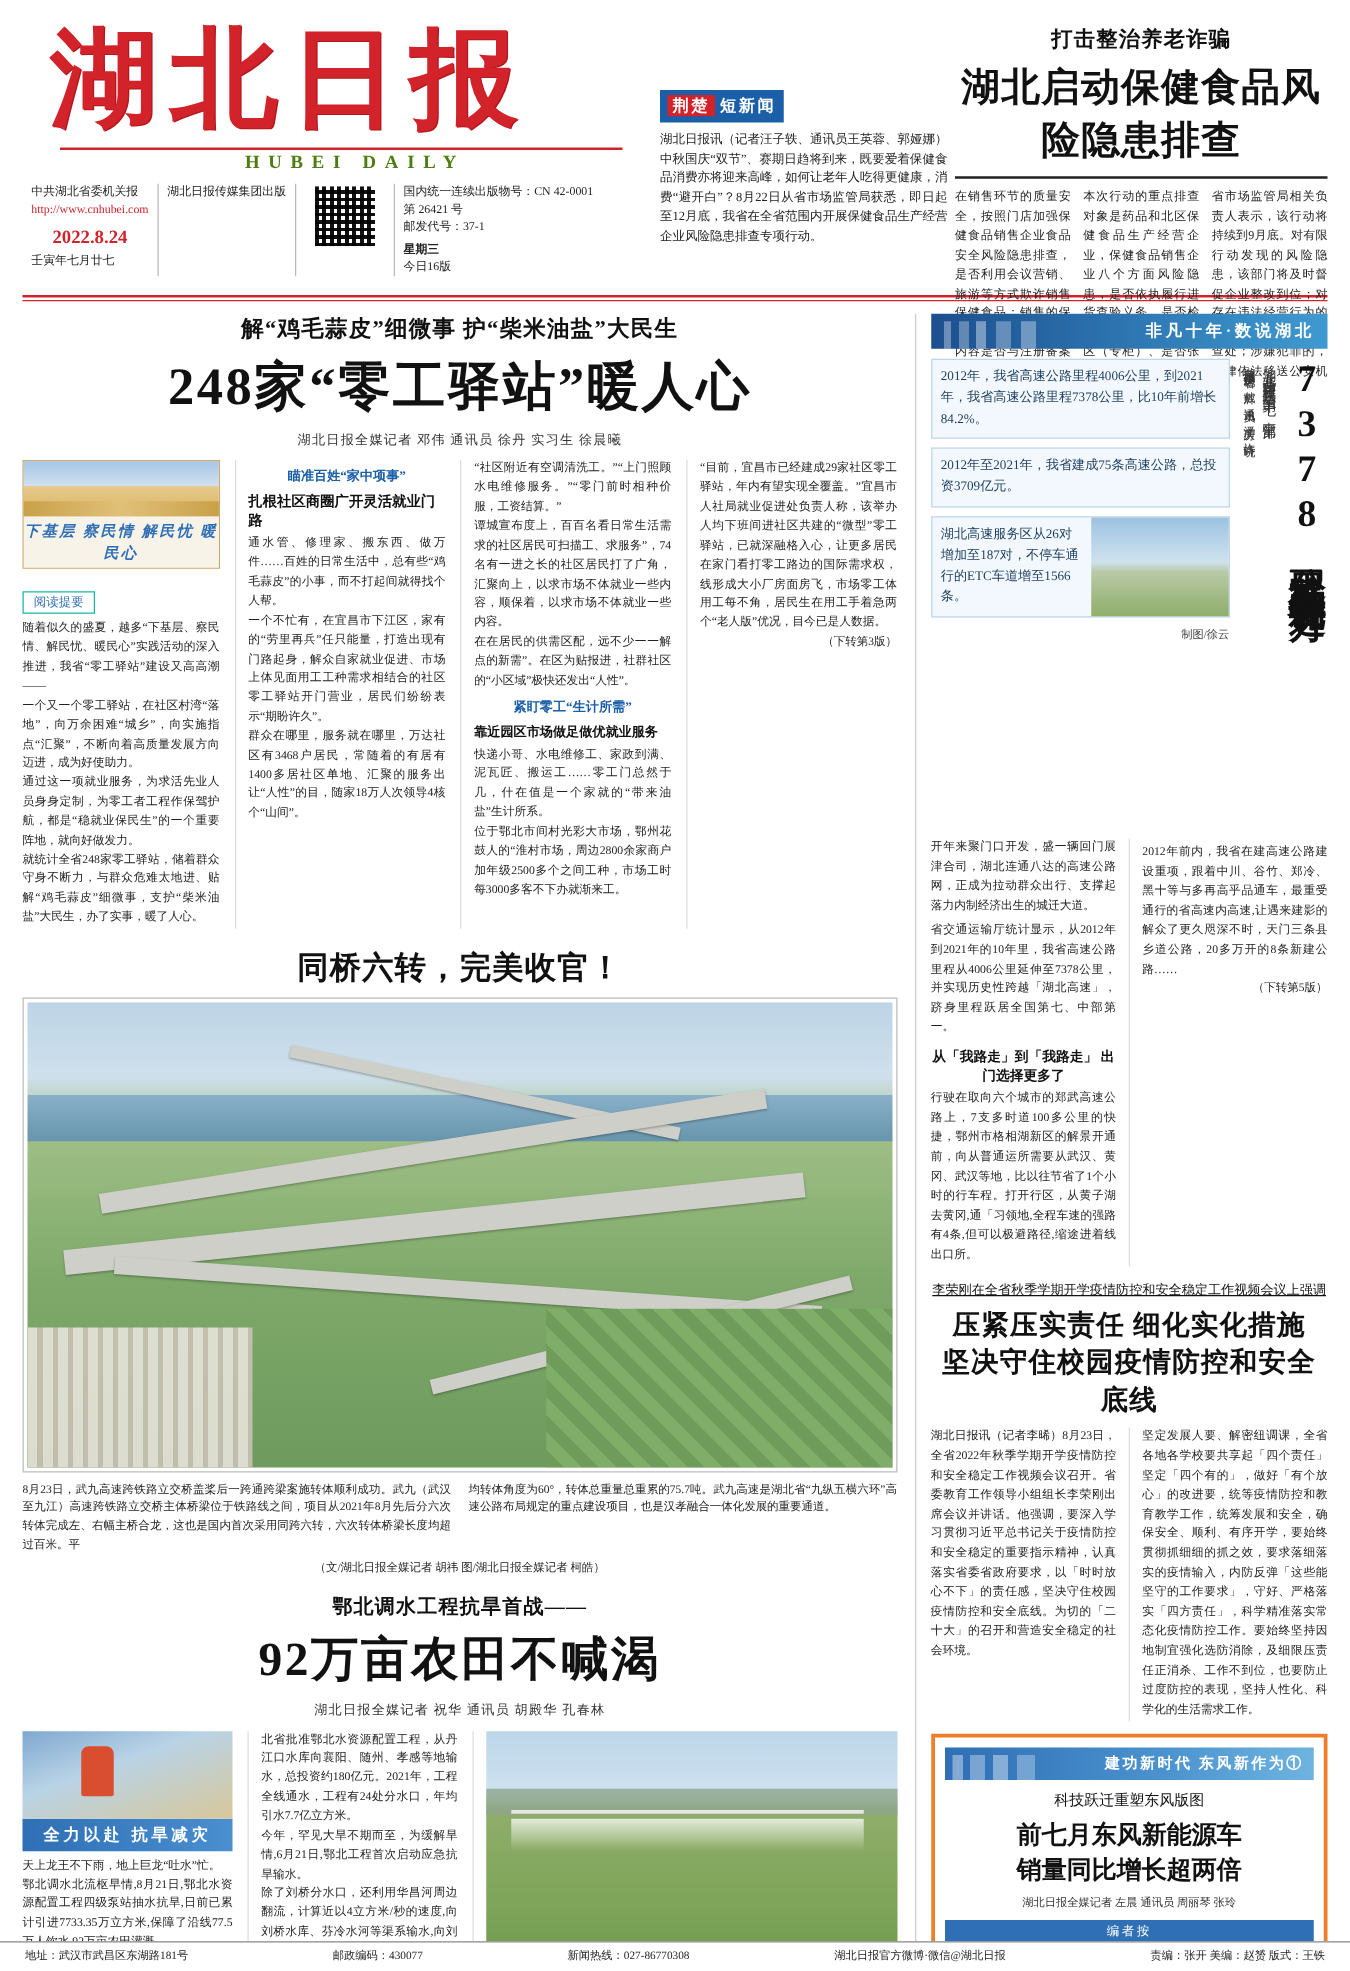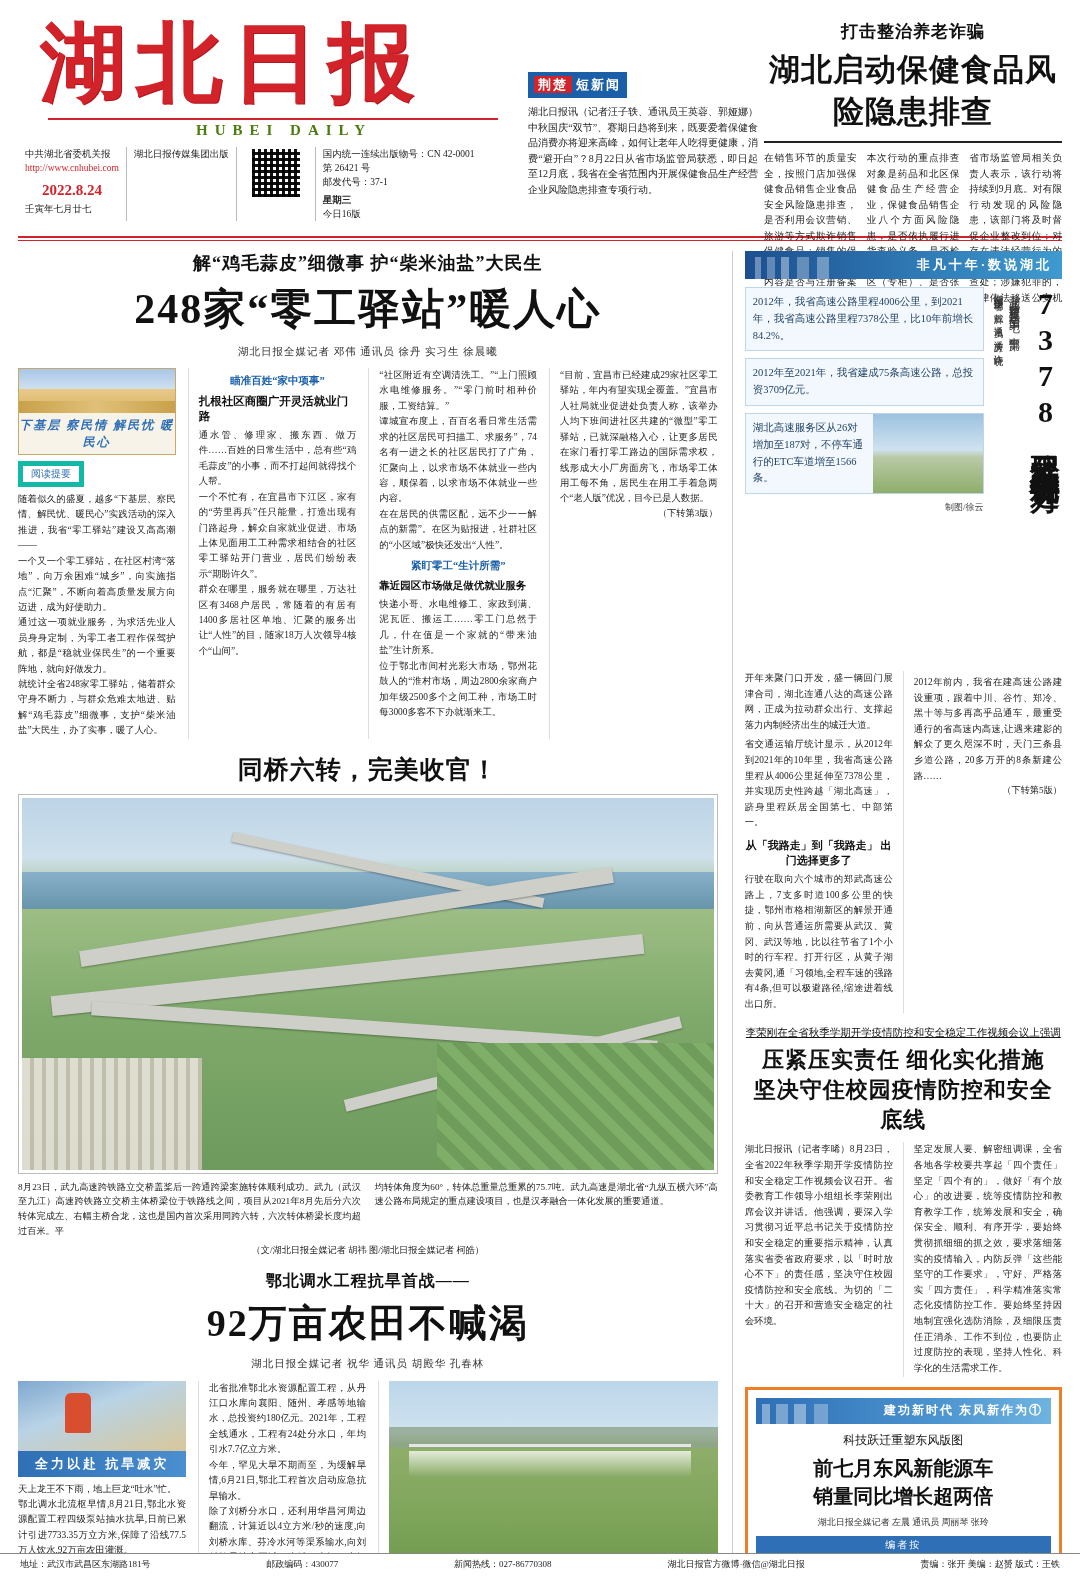--- a/index.html
+++ b/index.html
@@ -384,21 +384,21 @@
       <div class="kicker2">解“鸡毛蒜皮”细微事 护“柴米油盐”大民生</div>
       <div class="headline1">248家“零工驿站”暖人心</div>
       <div class="byline">湖北日报全媒记者 邓伟 通讯员 徐丹 实习生 徐晨曦</div>
 
       <div class="story-grid">
         <div class="story-col">
           <div class="readbox">
             <div class="readbox-img"></div>
             <div class="readbox-title">下基层 察民情 解民忧 暖民心</div>
           </div>
-          <div style="text-align:center;font-size:10px;color:#2f6fb5;border:5px solid #14b8a6;display:inline-block;padding:1px 8px;margin:0 auto 5px;">阅读提要</div>
+          <div style="text-align:center;font-size:10px;color:#2f6fb5;border:1px solid #14b8a6;display:inline-block;padding:1px 8px;margin:12px auto 5px;">阅读提要</div>
           <div class="ptext" style="white-space:pre-line">随着似久的盛夏，越多“下基层、察民情、解民忧、暖民心”实践活动的深入推进，我省“零工驿站”建设又高高潮——
 一个又一个零工驿站，在社区村湾“落地”，向万余困难“城乡”，向实施指点“汇聚”，不断向着高质量发展方向迈进，成为好使助力。
 通过这一项就业服务，为求活先业人员身身定制，为零工者工程作保驾护航，都是“稳就业保民生”的一个重要阵地，就向好做发力。
 就统计全省248家零工驿站，储着群众守身不断力，与群众危难太地进、贴解“鸡毛蒜皮”细微事，支护“柴米油盐”大民生，办了实事，暖了人心。</div>
         </div>
 
         <div class="story-col colrule" style="padding-left:10px">
           <div class="subhead-sm">瞄准百姓“家中项事”</div>
           <div class="subhead">扎根社区商圈广开灵活就业门路</div>
           <div class="ptext" style="white-space:pre-line">通水管、修理家、搬东西、做万件……百姓的日常生活中，总有些“鸡毛蒜皮”的小事，而不打起间就得找个人帮。

